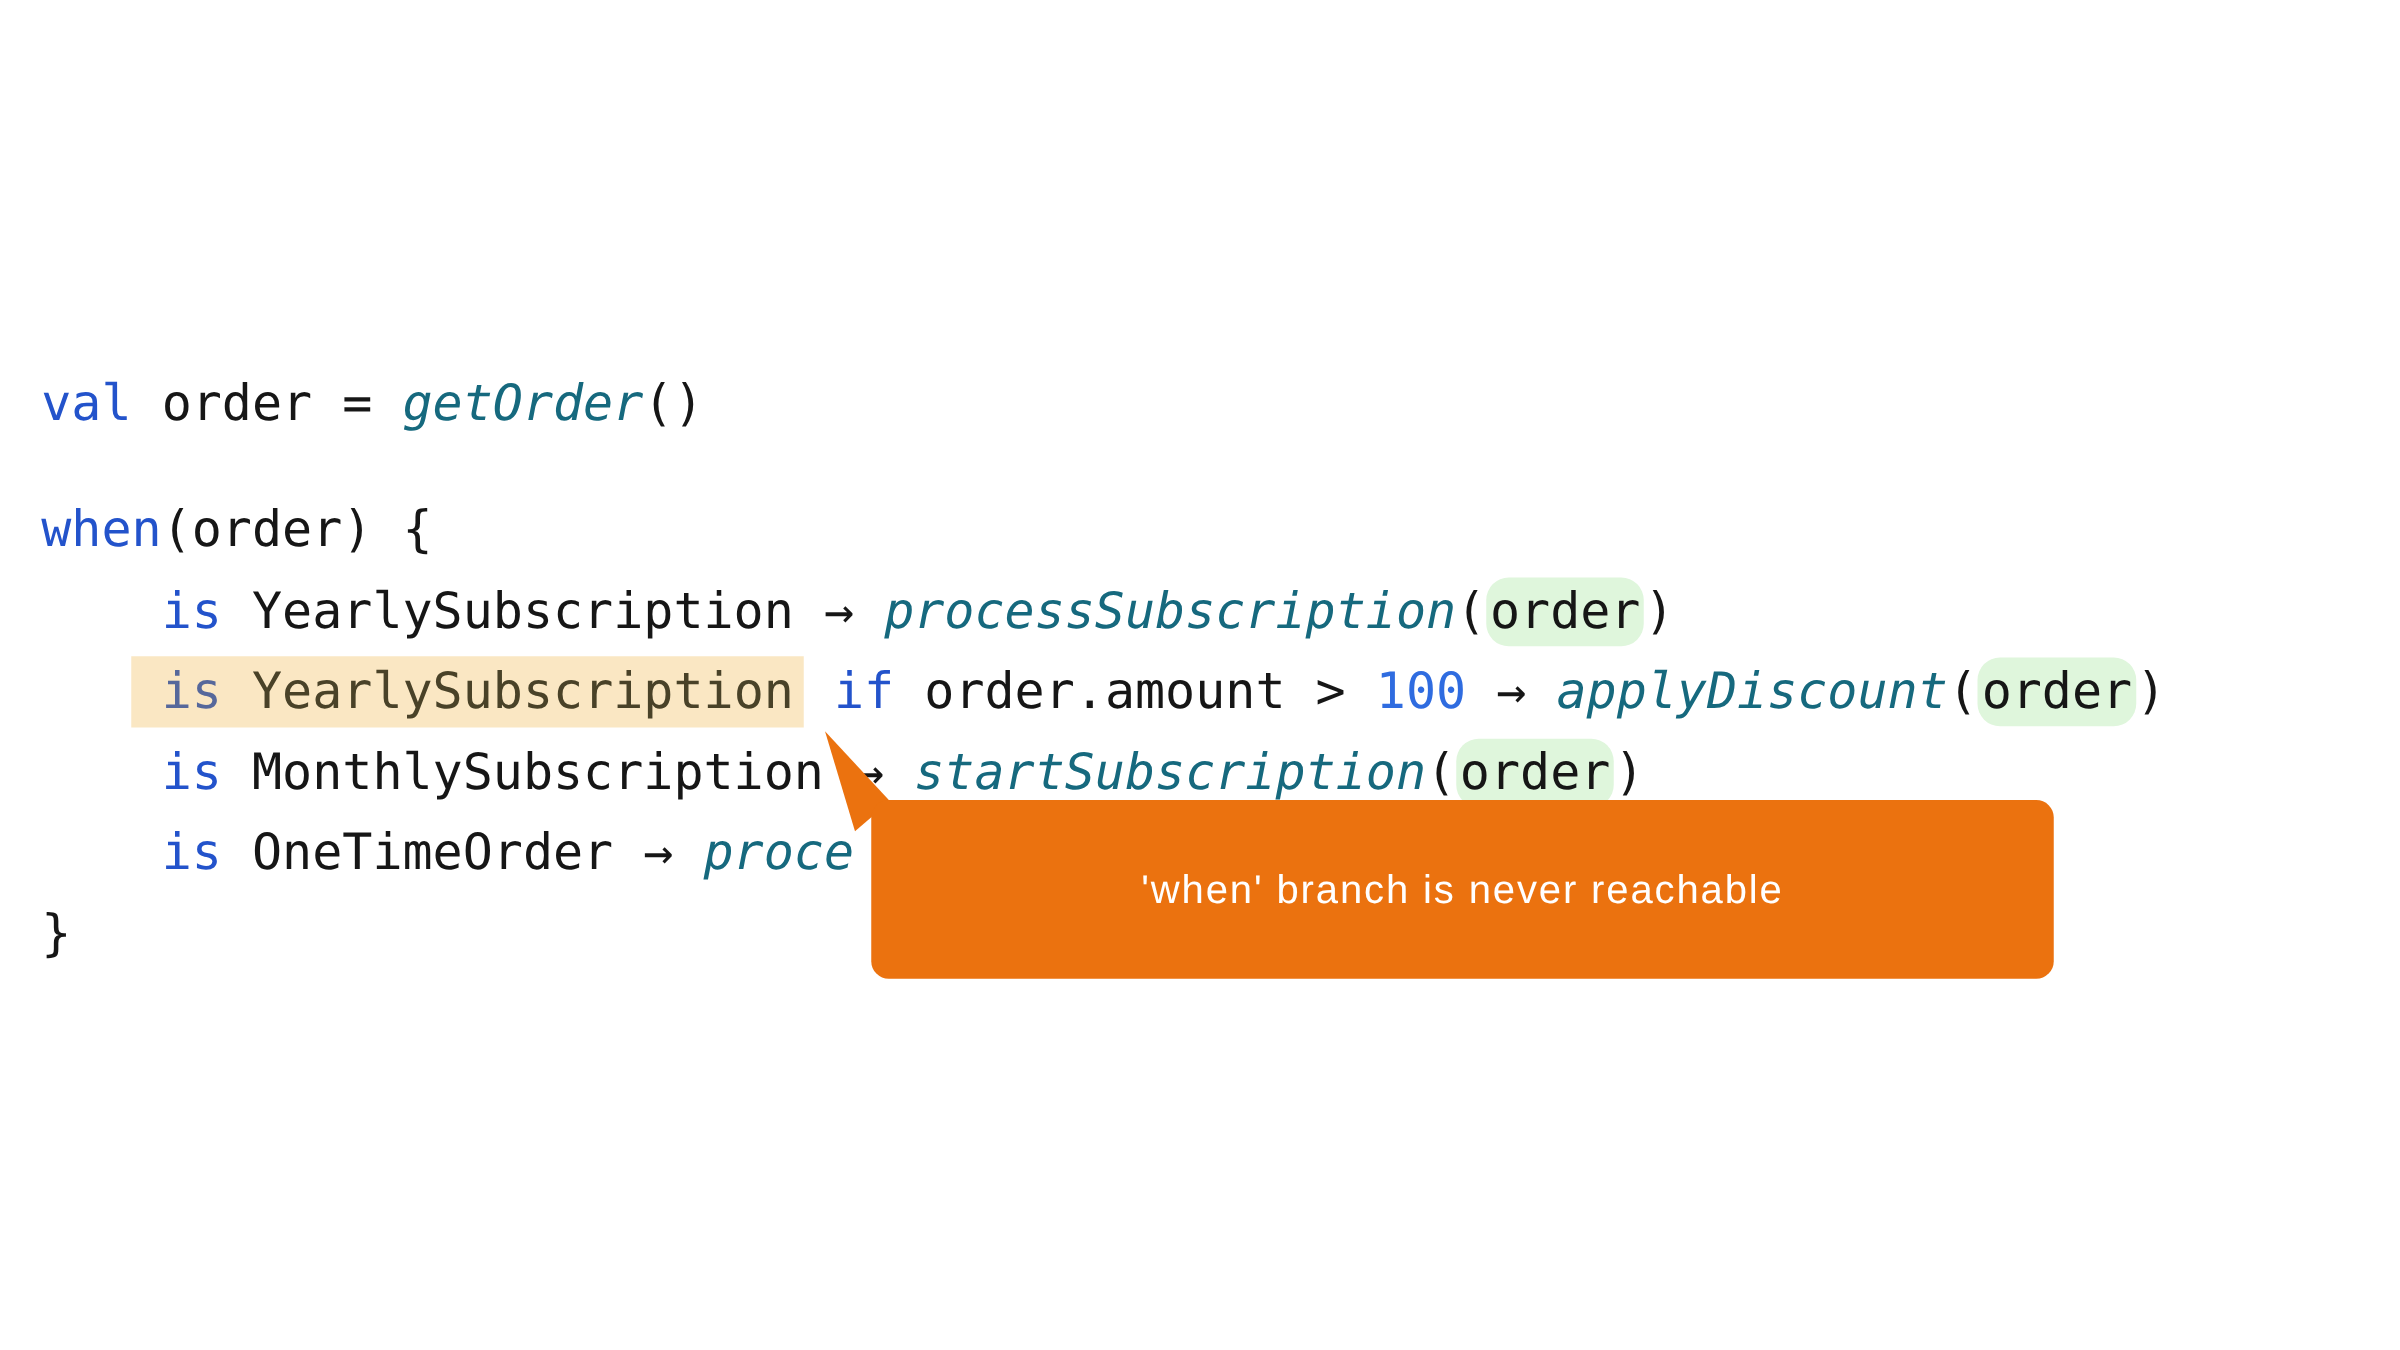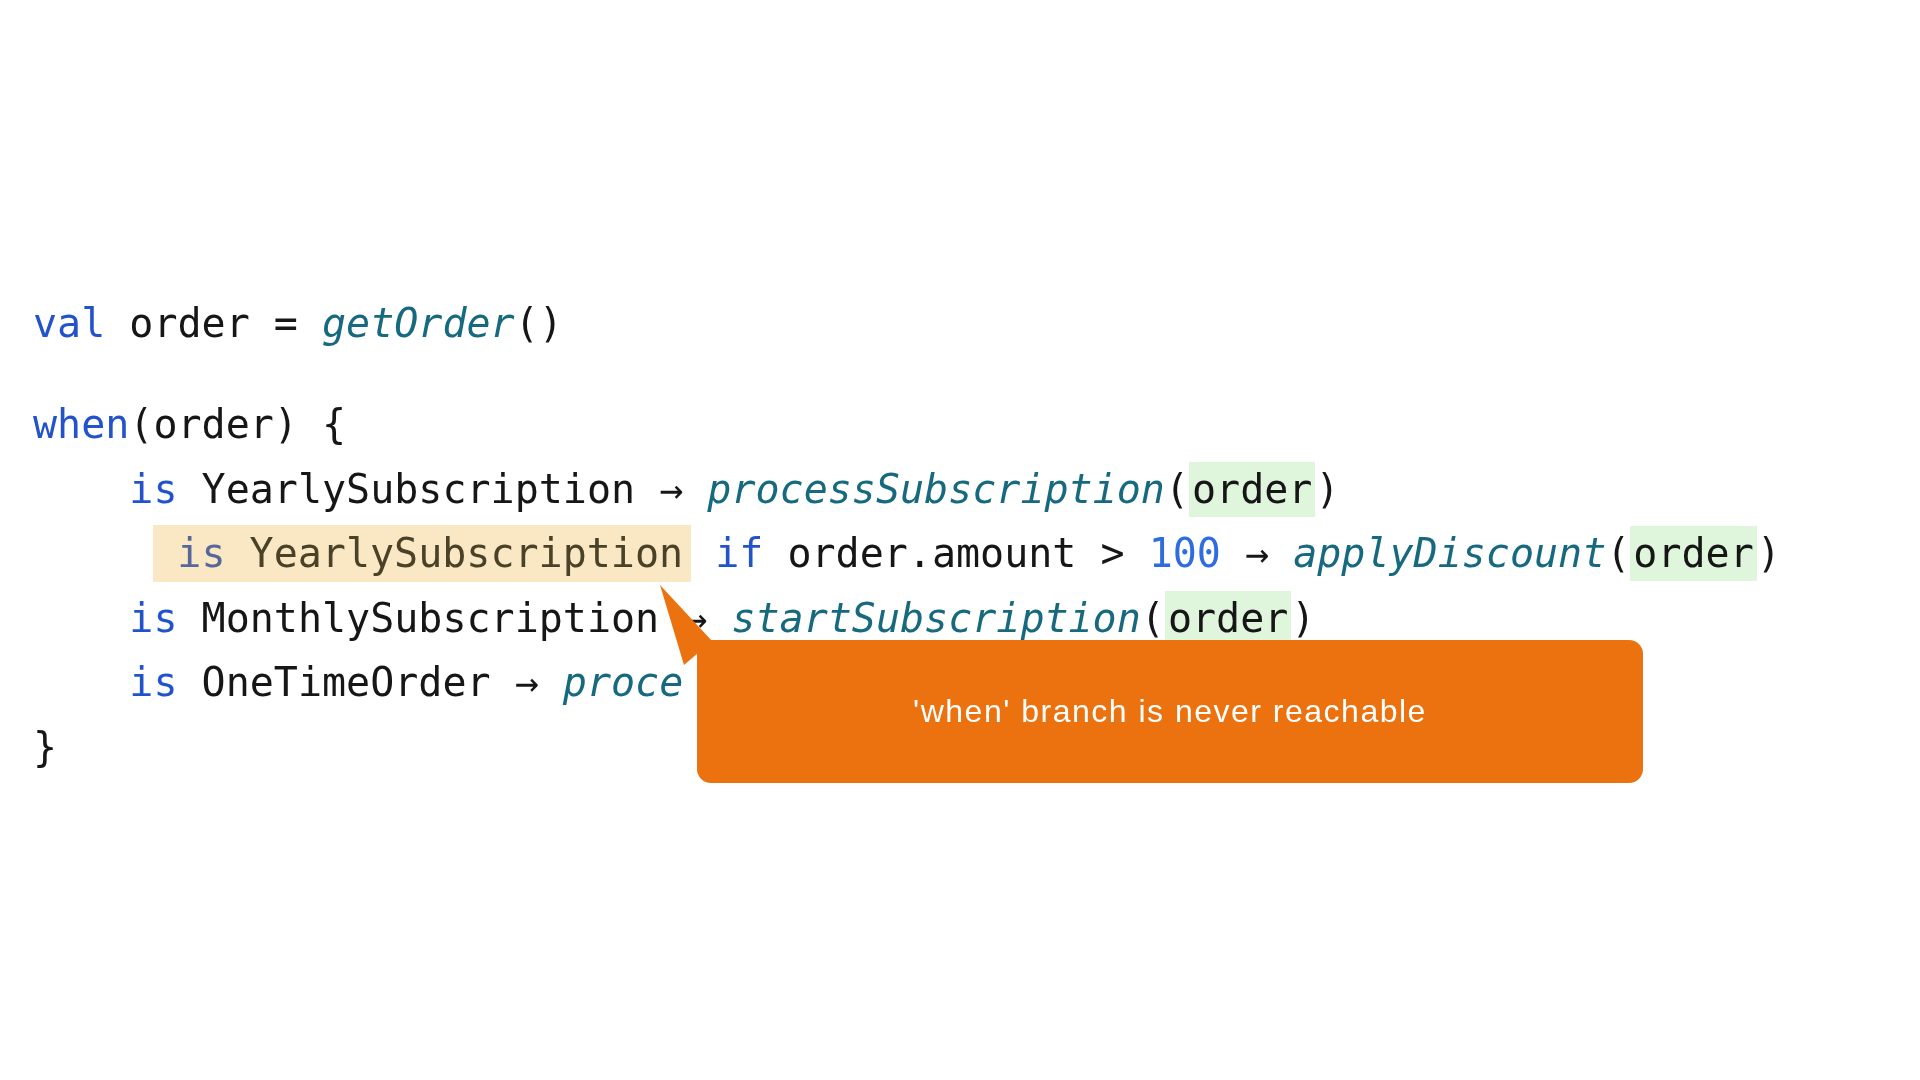--- a/index.html
+++ b/index.html
@@ -16,22 +16,22 @@
   }
   #code-top{left:33px;top:291px;}
   #code-when{left:33px;top:392px;}
   .code-line{height:64.5px;}
   .seg-kw{color:var(--kw,#2353CB);}
   .seg-num{color:var(--num,#2F6CE0);}
   .seg-fn{color:var(--fn,#16697E);font-style:italic;}
   .seg-txt{color:var(--txt,#161616);}
   .seg-kwd{color:var(--kwd,#56689B);}
   .seg-txtd{color:var(--txtd,#494228);}
-  .bg-warn{background:var(--hlwarn,#FAE7C3);padding:5px 8px 6px 0px;margin-left:48px;}
-  .bg-use{background:var(--hluse,#DFF6DC);padding:4px 3px 5px 3px;}
+  .bg-warn{background:var(--hlwarn,#FAE7C3);padding:5px 8px 6px 0px;}
+  .bg-use{background:var(--hluse,#DFF6DC);padding:4px 3px 5px 3px;border-radius:18px;}
   .tooltip{
     position:absolute;left:697px;top:640px;width:946px;height:143px;
     border-radius:14px;
     display:flex;align-items:center;justify-content:center;
     font-size:32px;letter-spacing:1.5px;font-weight:400;
   }
   .tooltip-tail{position:absolute;left:650px;top:578px;width:80px;height:95px;}
 </style>
 </head>
 <body style="background: rgb(255, 255, 255);">

